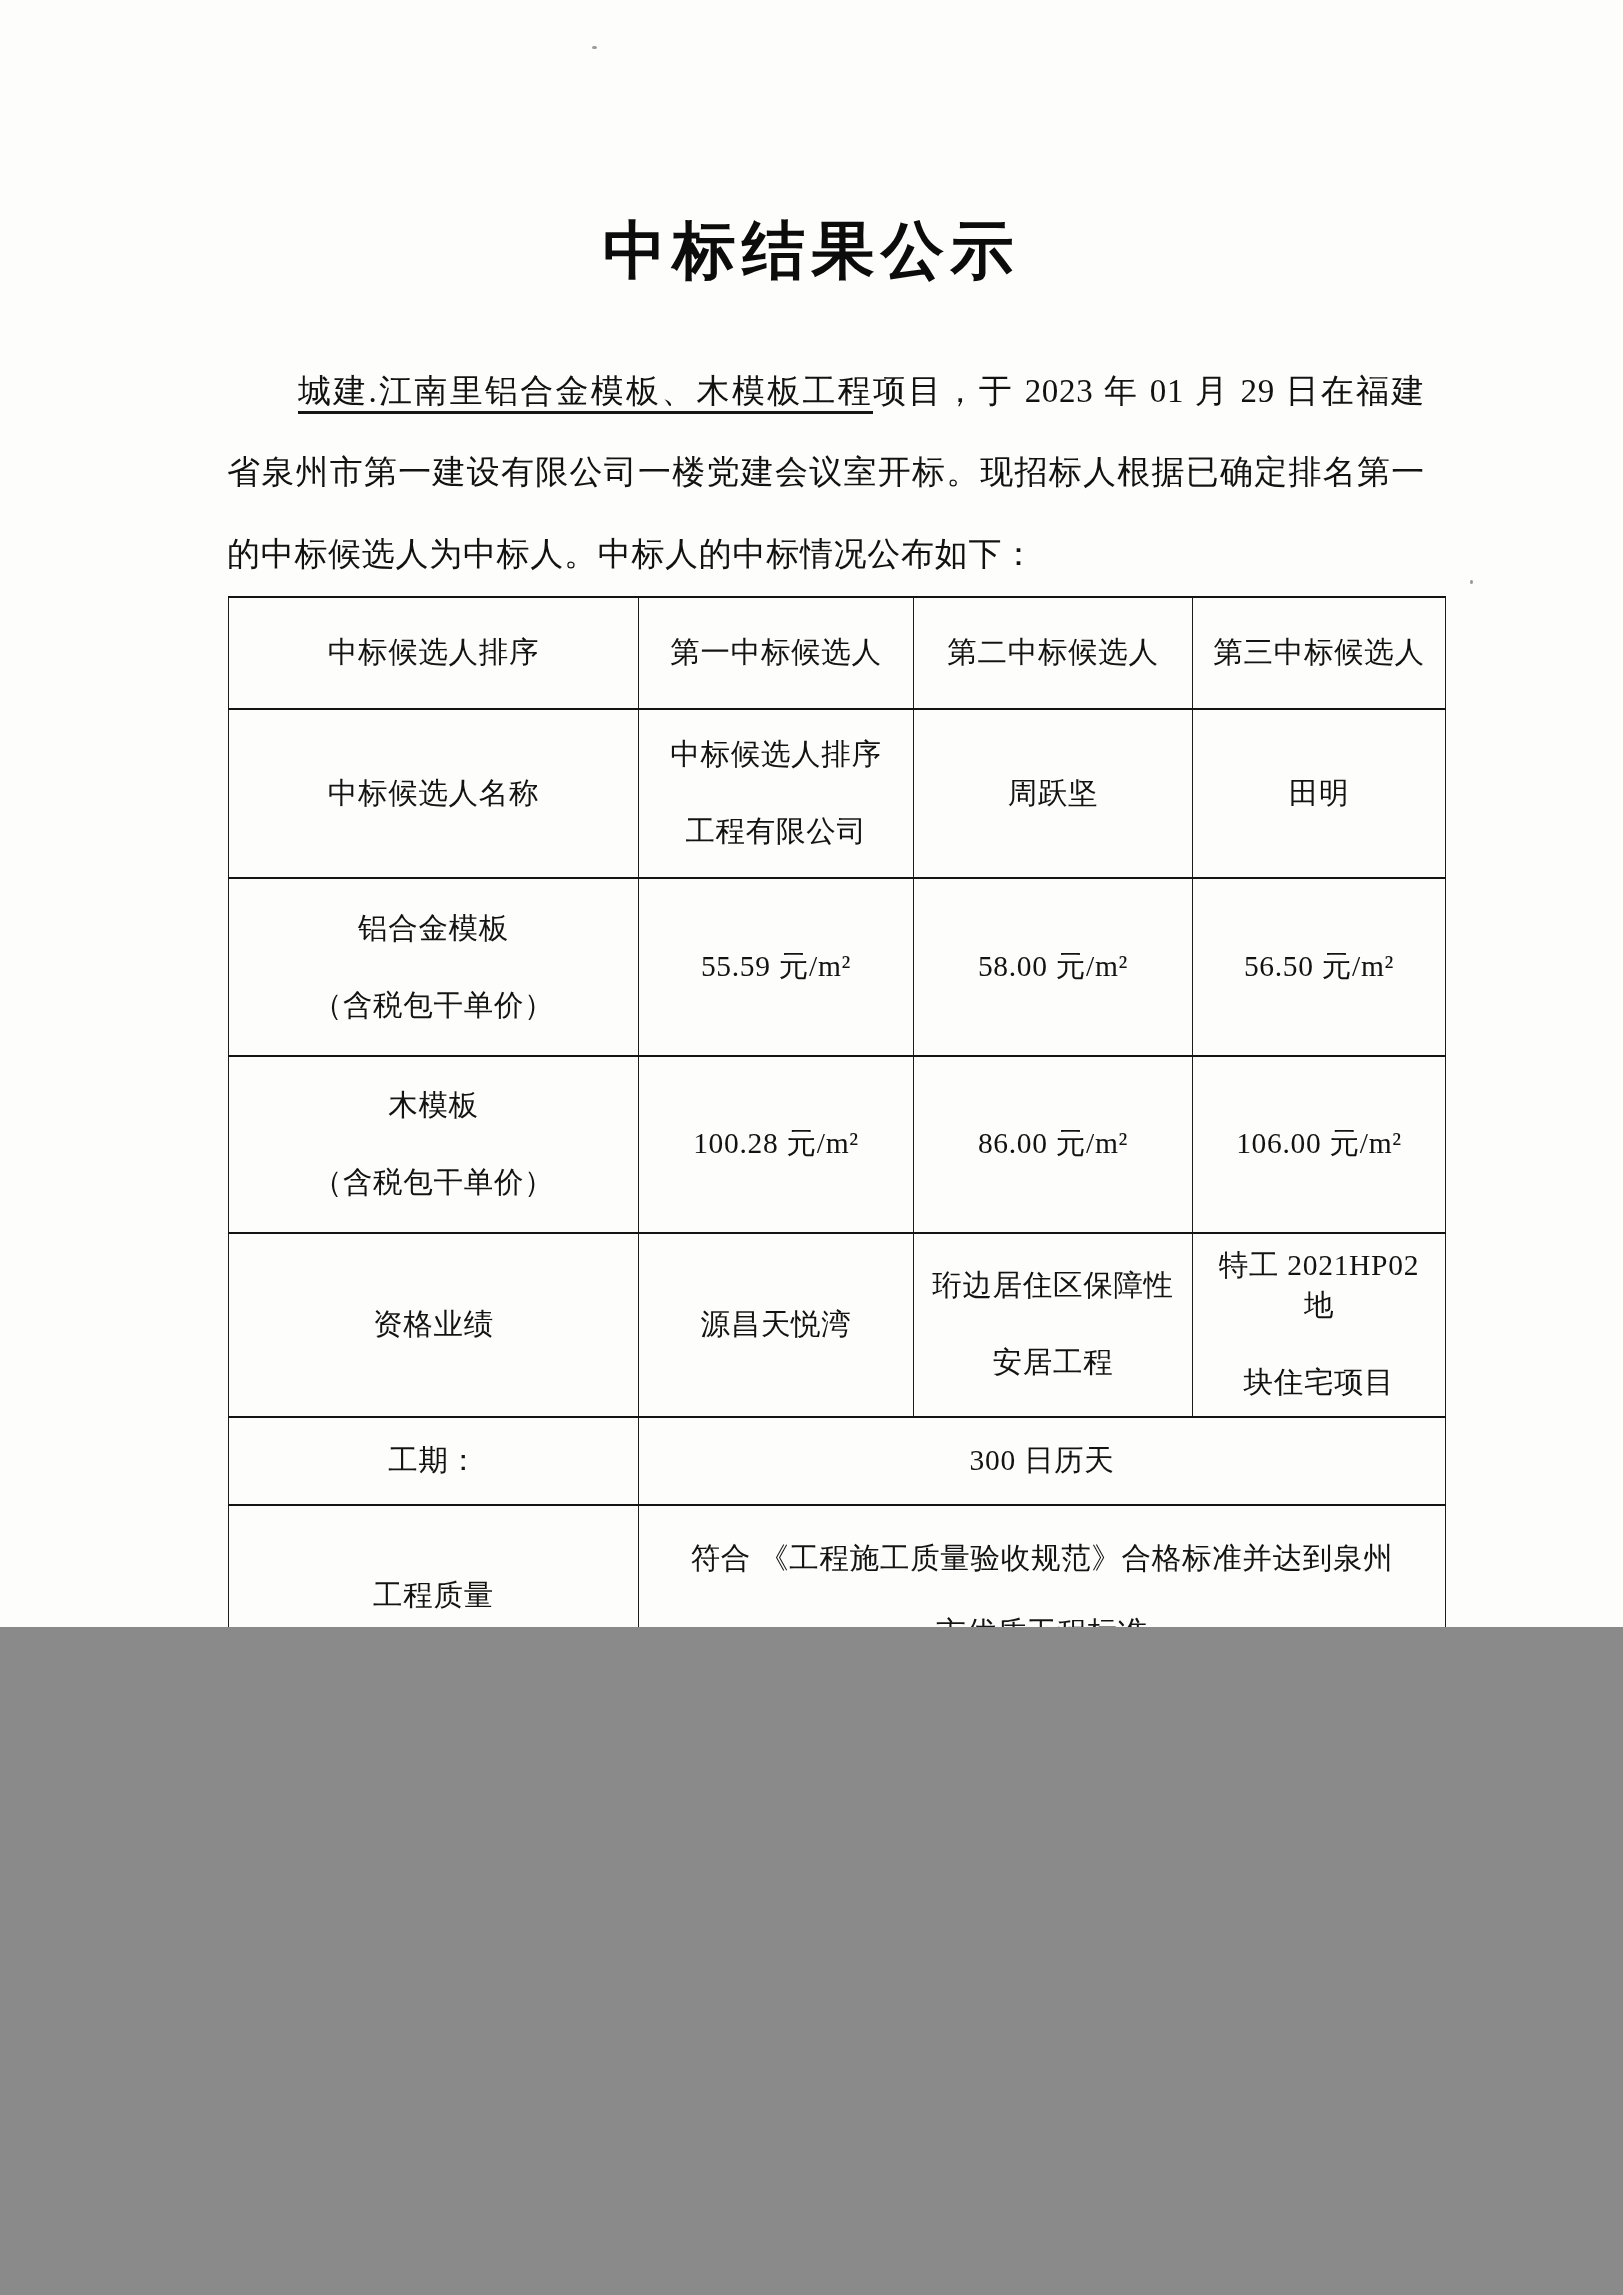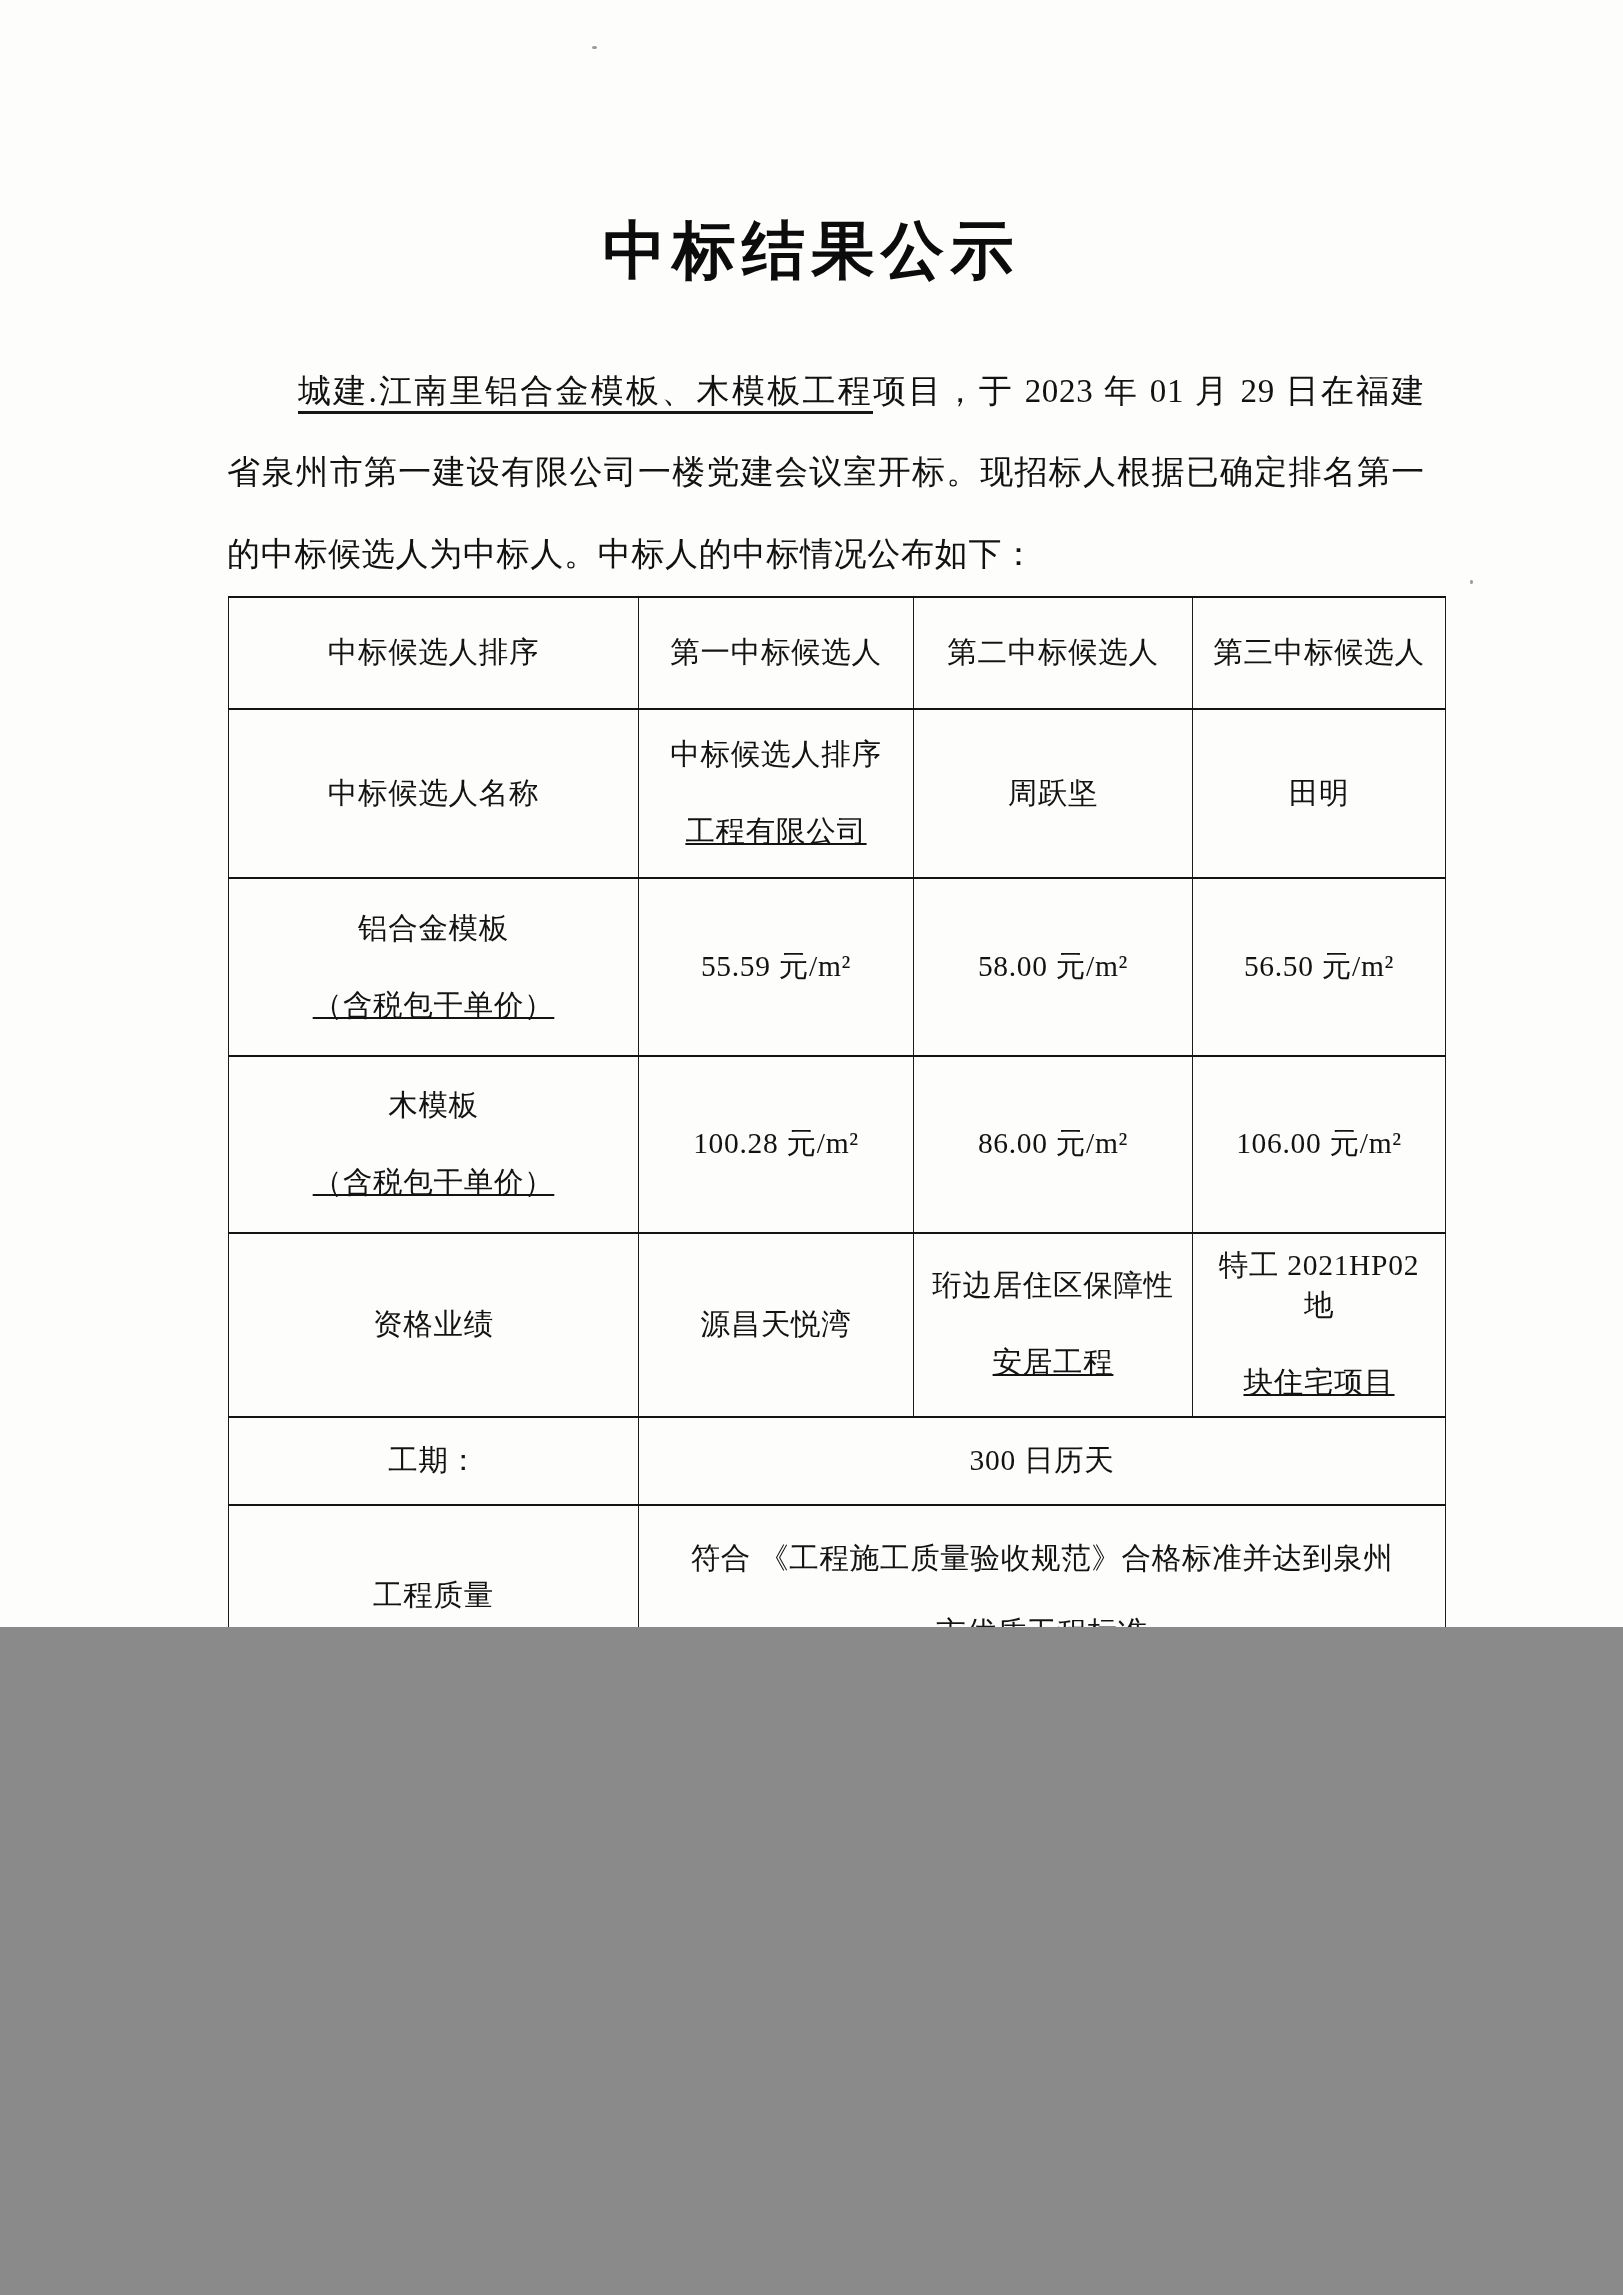--- a/index.html
+++ b/index.html
@@ -41,21 +41,21 @@
   table.bid td{
     border-left:1.3px solid #1c1c1c;
     border-right:1.3px solid #1c1c1c;
     border-top:2.6px solid #141414;
     border-bottom:2.6px solid #141414;
     text-align:center;vertical-align:middle;
     font-size:29.5px;color:#131313;
     padding:0 9.2px;
     letter-spacing:0.7px;
   }
-  .cell-l2{margin-top:37px;text-decoration:underline;}
+  .cell-l2{margin-top:37px;}
   .qual-l2{margin-top:34px;}
   .committee{
     position:absolute;left:267px;top:1753px;
     font-size:33px;color:#121212;letter-spacing:0.7px;
   }
   .u-names{
     text-decoration:underline;
     text-decoration-thickness:2.6px;
     text-underline-offset:9.2px;
     text-decoration-color:#161616;

